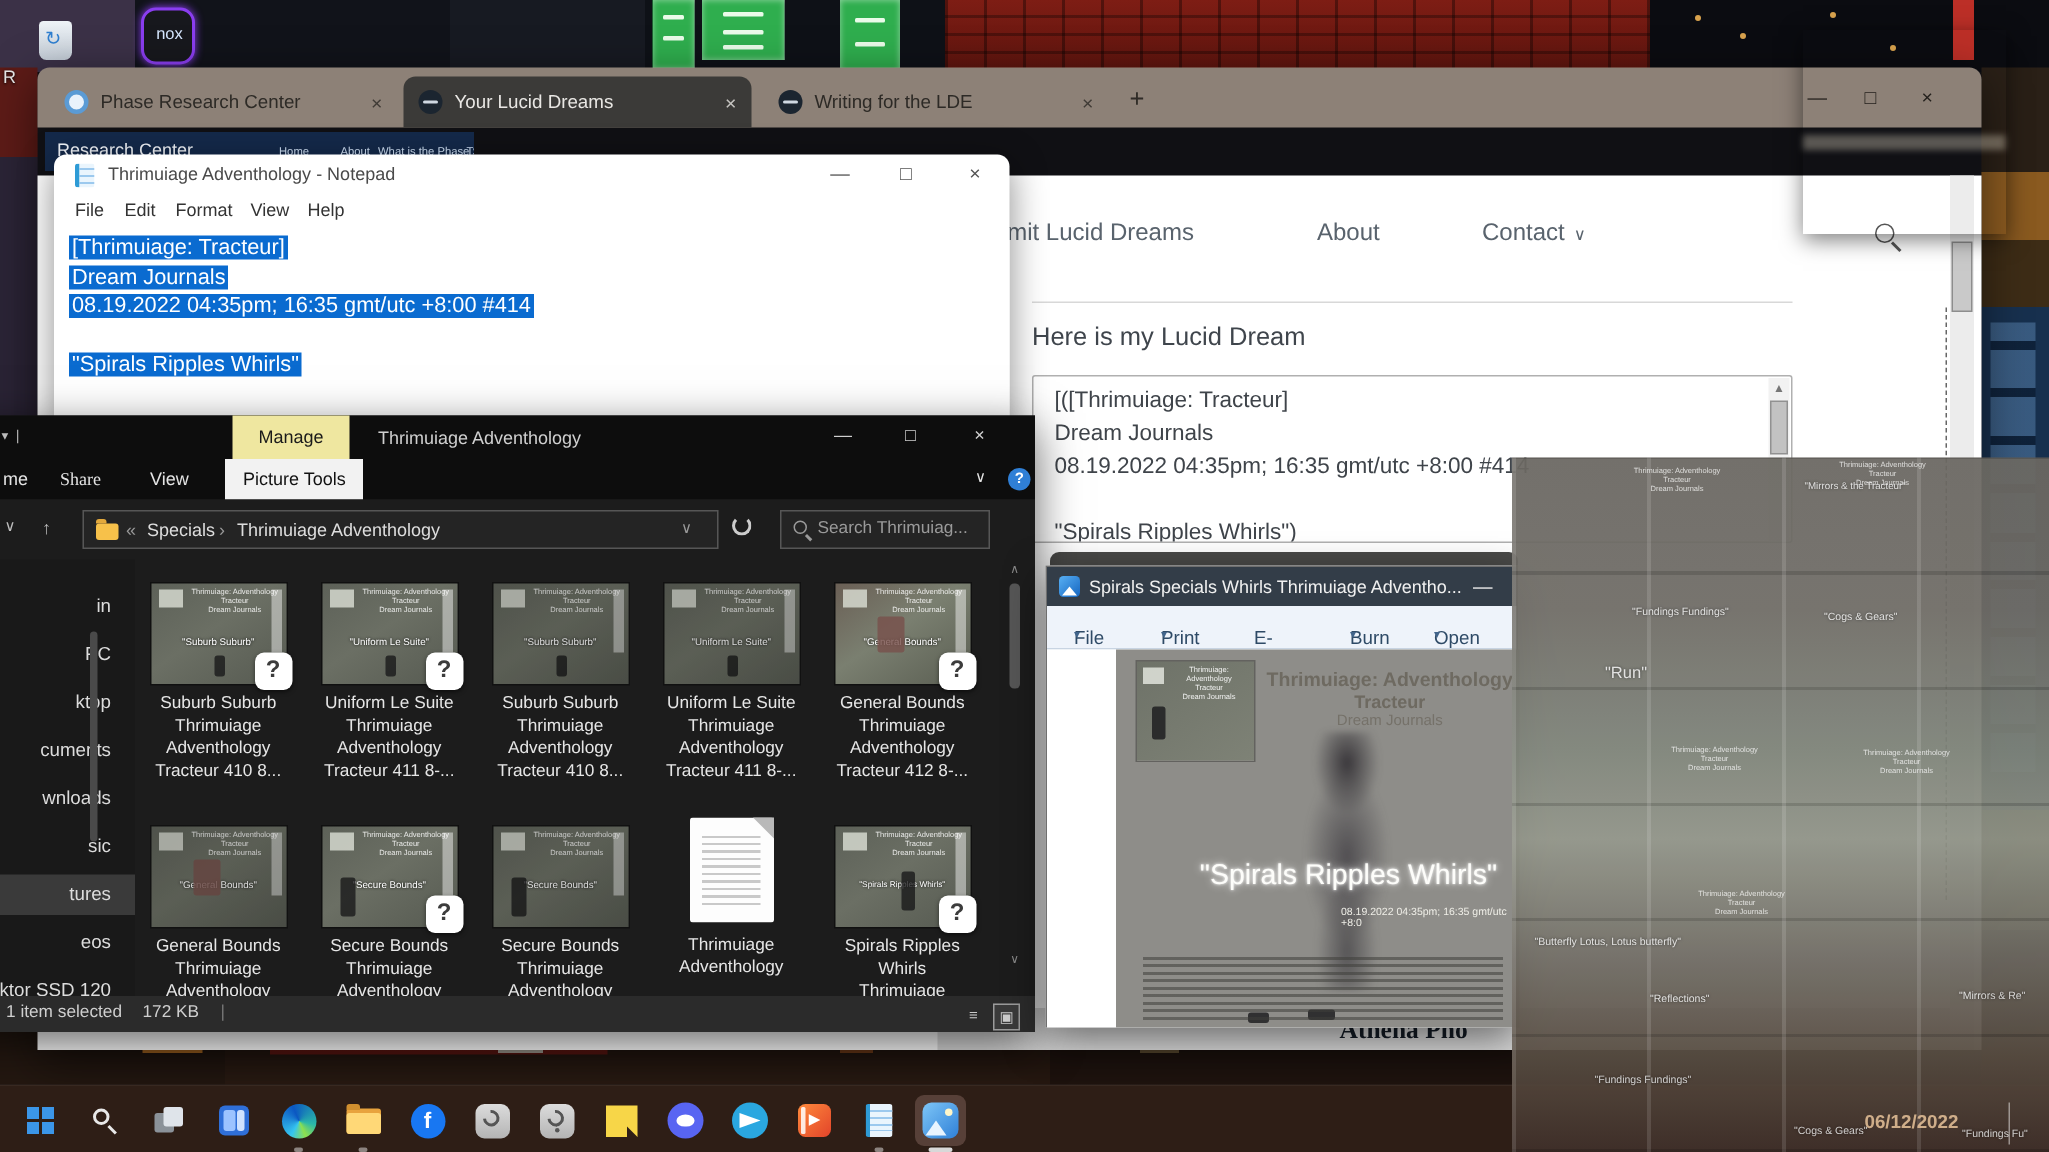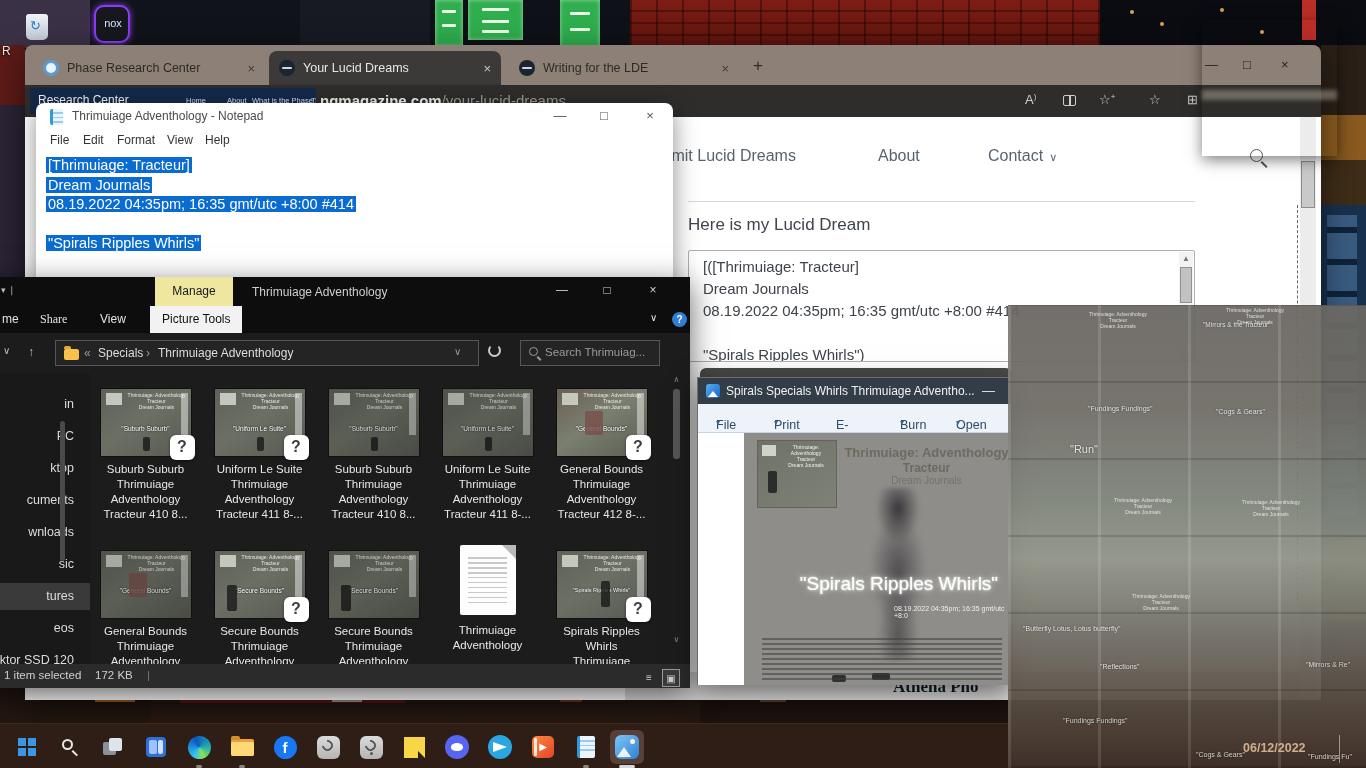--- a/index.html
+++ b/index.html
@@ -301,30 +301,20 @@
       <div class="tab tab-inactive" style="left:484px;width:230px;text-align:center;">
         <span class="fav fav-dark"></span>
         <span>Writing for the LDE</span>
         <span class="close">×</span>
       </div>
       <span class="newtab">+</span>
       <span class="bw-caption" style="left:1180px;">—</span>
       <span class="bw-caption" style="left:1218px;">□</span>
       <span class="bw-caption" style="left:1256px;">×</span>
     </div>
-    <div class="bw-toolbar">
-      <div class="url">
-        <span class="host">ngmagazine.com</span><span class="path">/your-lucid-dreams</span>
-      </div>
-      <span class="tb-ic" style="left:1000px;">A<sup style="font-size:8px;">)</sup></span>
-      <span class="tb-ic" style="left:1038px;top:9px;"><i class="mini-sq"></i></span>
-      <span class="tb-ic" style="left:1074px;">☆<sup style="font-size:8px;">+</sup></span>
-      <span class="tb-ic" style="left:1124px;">☆</span>
-      <span class="tb-ic" style="left:1162px;">⊞</span>
-    </div>
     <div class="bw-page">
       <span class="pg-nav" style="left:618px;">Submit Lucid Dreams</span>
       <span class="pg-nav" style="left:853px;">About</span>
       <span class="pg-nav" style="left:963px;"><span>Contact</span><span class="pg-chev">∨</span></span>
       <span class="pg-search">
           <i class="c"></i>
           <i class="h"></i>
         </span>
       <div class="pg-rule"></div>
       <div class="pg-head">Here is my Lucid Dream</div>

